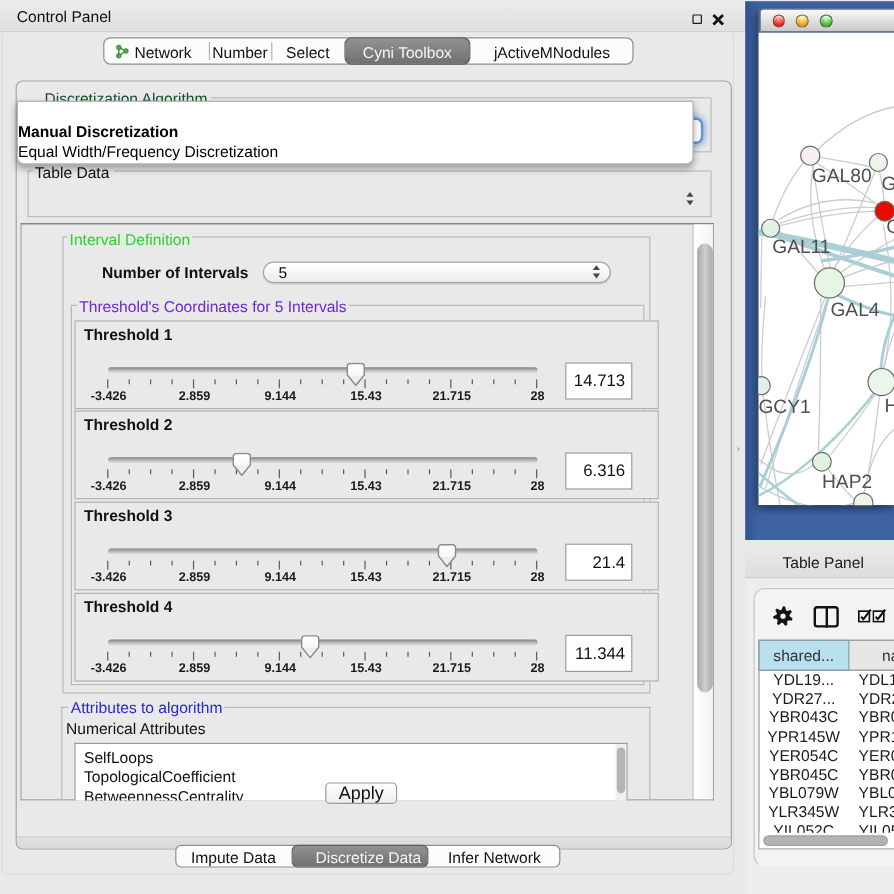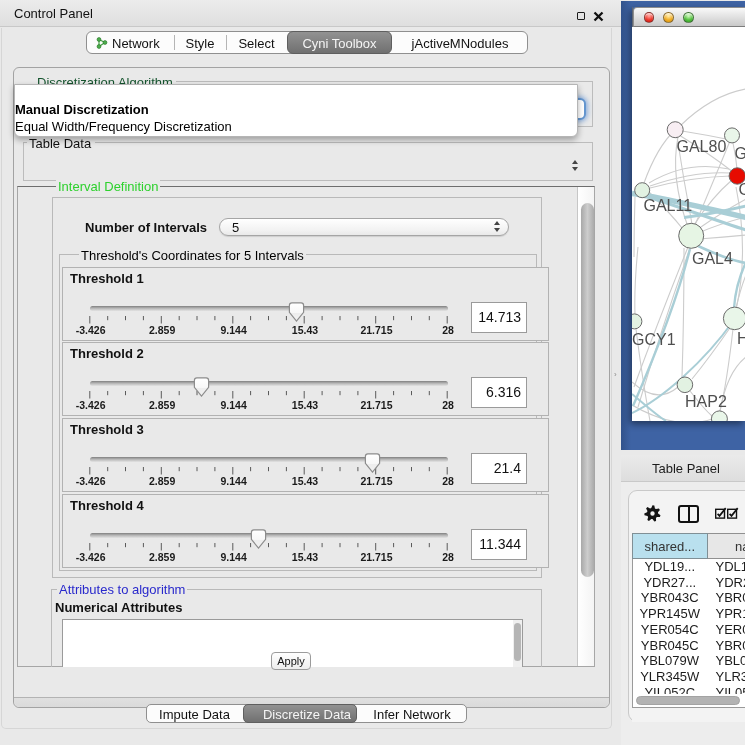--- a/index.html
+++ b/index.html
@@ -27,21 +27,21 @@
 <div class="abs" style="left:174px;top:35px;width:1px;height:15px;background:#b5b5b5"></div>
 <div class="abs" style="left:226px;top:35px;width:1px;height:15px;background:#b5b5b5"></div>
 <div class="abs" style="left:287px;top:31px;width:105px;height:23px;background:linear-gradient(#929292,#707070);border:1px solid #5f5f5f;border-radius:6px"></div>
 <svg class="abs" style="left:96px;top:37px" width="12" height="12" viewBox="0 0 12 12">
       <path d="M3,2.5 L9,5.5 M3,9.5 L9,5.5 M3,2.5 L3,9.5" stroke="#3f9e3f" stroke-width="1.2" fill="none"></path>
       <circle cx="3" cy="2.5" r="1.9" fill="#4cae4c" stroke="#2c7a2c" stroke-width="0.7"></circle>
       <circle cx="9" cy="5.5" r="1.9" fill="#4cae4c" stroke="#2c7a2c" stroke-width="0.7"></circle>
       <circle cx="3" cy="9.5" r="1.9" fill="#4cae4c" stroke="#2c7a2c" stroke-width="0.7"></circle>
     </svg>
 <div class="abs" style="left:112px;top:36px;font-size:13px;color:#111">Network</div>
-<div class="abs" style="left:174px;top:36px;width:52px;text-align:center;font-size:13px;color:#111">Style</div>
+<div class="abs" style="left:174px;top:36px;width:52px;text-align:center;font-size:13px;color:#111">Number</div>
 <div class="abs" style="left:226px;top:36px;width:61px;text-align:center;font-size:13px;color:#111">Select</div>
 <div class="abs" style="left:287px;top:36px;width:105px;text-align:center;font-size:13px;color:#f5f5f5">Cyni Toolbox</div>
 <div class="abs" style="left:392px;top:36px;width:136px;text-align:center;font-size:13px;color:#111">jActiveMNodules</div>
 <div class="abs" style="left:13px;top:67px;width:596.5px;height:641px;background:#e9e9e9;border:1px solid #a3a3a3;border-radius:6px"></div>
 <div class="abs" style="left:14px;top:697px;width:594.5px;height:10px;background:linear-gradient(#e0e0e0,#dadada);border-top:1px solid #b3b3b3;border-radius:0 0 6px 6px"></div>
 <div class="abs" style="left:37px;top:75px;font-size:13px;color:#14532d">Discretization Algorithm</div>
 <div class="abs" style="left:176px;top:81px;width:416px;height:1px;background:#bcbcbc"></div>
 <div class="abs" style="left:592px;top:81px;width:1px;height:45px;background:#bcbcbc"></div>
 <div class="abs" style="left:24px;top:126px;width:569px;height:1px;background:#bcbcbc"></div>
 <div class="abs" style="left:24px;top:84px;width:1px;height:42px;background:#bcbcbc"></div>
@@ -51,27 +51,27 @@
 <div class="abs" style="left:23px;top:142px;width:1px;height:39px;background:#bcbcbc"></div>
 <div class="abs" style="left:592px;top:142px;width:1px;height:39px;background:#bcbcbc"></div>
 <div class="abs" style="left:23px;top:180px;width:570px;height:1px;background:#bcbcbc"></div>
 <div class="abs" style="left:29px;top:136px;font-size:13px;color:#111">Table Data</div>
 <div style="position:absolute;left:572px;top:160px;width:0;height:0;border-left:3.5px solid transparent;border-right:3.5px solid transparent;border-bottom:4.5px solid #444"></div>
     <div style="position:absolute;left:572px;top:166.5px;width:0;height:0;border-left:3.5px solid transparent;border-right:3.5px solid transparent;border-top:4.5px solid #444"></div>
 <div class="abs" style="left:17px;top:186px;width:578px;height:481px;background:#e9e9e9;border:1px solid #a6a6a6;border-top:1px solid #6e6e6e"></div>
 <div class="abs" style="left:577px;top:187px;width:17px;height:479px;background:linear-gradient(90deg,#ffffff,#f4f4f4);border-left:1px solid #c6c6c6"></div>
 <div class="abs" style="left:581px;top:203px;width:13px;height:374px;background:linear-gradient(90deg,#a8a8a8,#cdcdcd 50%,#ababab);border-radius:6.5px"></div>
 <div class="gbox" style="left:52px;top:197px;width:490px;height:381px;border-color:#b9b9b9"></div>
-<div class="gtitle" style="left:56px;top:179px;color:#2dd12d">Interval Definition</div>
+<div class="gtitle" style="left:56px;top:192px;color:#2dd12d">Interval Definition</div>
 <div class="abs" style="left:85px;top:220px;font-size:13px;font-weight:bold;color:#111">Number of Intervals</div>
 <div class="combo" style="left:219px;top:218px;width:290px;height:18px;line-height:17px;padding-left:12px;border-radius:9px">5</div>
 <div style="position:absolute;left:494px;top:221px;width:0;height:0;border-left:3.5px solid transparent;border-right:3.5px solid transparent;border-bottom:4.5px solid #444"></div>
     <div style="position:absolute;left:494px;top:227.5px;width:0;height:0;border-left:3.5px solid transparent;border-right:3.5px solid transparent;border-top:4.5px solid #444"></div>
 <div class="gbox" style="left:59px;top:254px;width:478px;height:317px;border-color:#b9b9b9"></div>
-<div class="gtitle" style="left:79px;top:248px;color:#000000">Threshold's Coordinates for 5 Intervals</div>
+<div class="gtitle" style="left:64px;top:248px;color:#6d28d9">Threshold's Coordinates for 5 Intervals</div>
 <div class="tbox" style="top:267px">
       <div class="ttitle">Threshold 1</div>
       <div class="track"></div>
       <svg width="360" height="9" viewBox="0 0 360 9" style="position:absolute;left:26px;top:48px">
         <line x1="0.8" y1="0" x2="0.8" y2="7.5" stroke="#5a5a5a" stroke-width="1"></line>
         <line x1="18.7" y1="0" x2="18.7" y2="4.2" stroke="#5a5a5a" stroke-width="1"></line>
         <line x1="36.5" y1="0" x2="36.5" y2="4.2" stroke="#5a5a5a" stroke-width="1"></line>
         <line x1="54.4" y1="0" x2="54.4" y2="4.2" stroke="#5a5a5a" stroke-width="1"></line>
         <line x1="72.3" y1="0" x2="72.3" y2="7.5" stroke="#5a5a5a" stroke-width="1"></line>
         <line x1="90.2" y1="0" x2="90.2" y2="4.2" stroke="#5a5a5a" stroke-width="1"></line>
@@ -248,26 +248,27 @@
               <stop offset="1" stop-color="#f2f2f2"></stop>
             </linearGradient>
           </defs>
           <path d="M1.4,3.4 Q1.4,0.9 3.9,0.9 L13.1,0.9 Q15.6,0.9 15.6,3.4 L15.6,10.4 L8.5,19.1 L1.4,10.4 Z" fill="url(#tg494)" stroke="#8c8c8c" stroke-width="1.2"></path>
         </svg>
       </div>
       <div class="tval">11.344</div>
     </div>
 <div class="gbox" style="left:51px;top:589px;width:491px;height:78px;border-bottom:none;border-color:#b9b9b9"></div>
 <div class="gtitle" style="left:57px;top:582px;color:#2929cc">Attributes to algorithm</div>
-<div class="abs" style="left:55px;top:600px;font-size:13px;font-weight:bold;color:#111">Numerical Attributes</div>
+<div class="abs" style="left:55px;top:600px;font-size:13px;font-weight:normal;color:#111">Numerical Attributes</div>
 <div class="abs" style="left:62px;top:619px;width:461px;height:48px;background:#fff;border:1px solid #9a9a9a;border-bottom:none;overflow:hidden">
+      <div style="position:absolute;left:7px;top:4px;font-size:13px;color:#111;line-height:15.8px">SelfLoops<br>TopologicalCoefficient<br>BetweennessCentrality</div>
       <div style="position:absolute;right:0;top:0;width:9px;height:48px;background:#efefef"></div>
       <div style="position:absolute;right:1px;top:3px;width:7px;height:38px;background:#b5b5b5;border-radius:3.5px"></div>
     </div>
-<div class="abs" style="left:271px;top:652px;width:40px;height:18px;background:linear-gradient(#ffffff,#ededed);border:1px solid #9b9b9b;border-radius:4px;font-size:11px;text-align:center;line-height:17px;color:#111">Apply</div>
+<div class="abs" style="left:271px;top:652px;width:60px;height:18px;background:linear-gradient(#ffffff,#ededed);border:1px solid #9b9b9b;border-radius:4px;font-size:15px;text-align:center;line-height:17px;color:#111">Apply</div>
 <div class="abs" style="left:146px;top:704px;width:321px;height:19px;background:#fcfcfc;border:1px solid #8f8f8f;border-radius:5px"></div>
 <div class="abs" style="left:243px;top:704px;width:114px;height:19px;background:linear-gradient(#929292,#707070);border:1px solid #5f5f5f;border-radius:5px"></div>
 <div class="abs" style="left:146px;top:707px;width:97px;text-align:center;font-size:13px;color:#111">Impute Data</div>
 <div class="abs" style="left:243px;top:707px;width:128px;text-align:center;font-size:13px;color:#f5f5f5">Discretize Data</div>
 <div class="abs" style="left:357px;top:707px;width:110px;text-align:center;font-size:13px;color:#111">Infer Network</div>
 <div class="abs" style="left:14px;top:84px;width:564px;height:53px;background:#fff;border:1px solid #b5b5b5;border-radius:0 0 6px 6px;box-shadow:0 3px 6px rgba(0,0,0,0.32);z-index:50"></div>
 <div class="abs" style="left:15px;top:102px;font-size:13px;font-weight:bold;color:#000;z-index:51">Manual Discretization</div>
 <div class="abs" style="left:15px;top:119px;font-size:13px;color:#000;z-index:51">Equal Width/Frequency Discretization</div>
 <div class="abs" style="left:612px;top:27px;width:10px;height:718px;background:#e9e9e9"></div>
 <div class="abs" style="left:614px;top:370px;font-size:8px;color:#8a8a8a">›</div>

